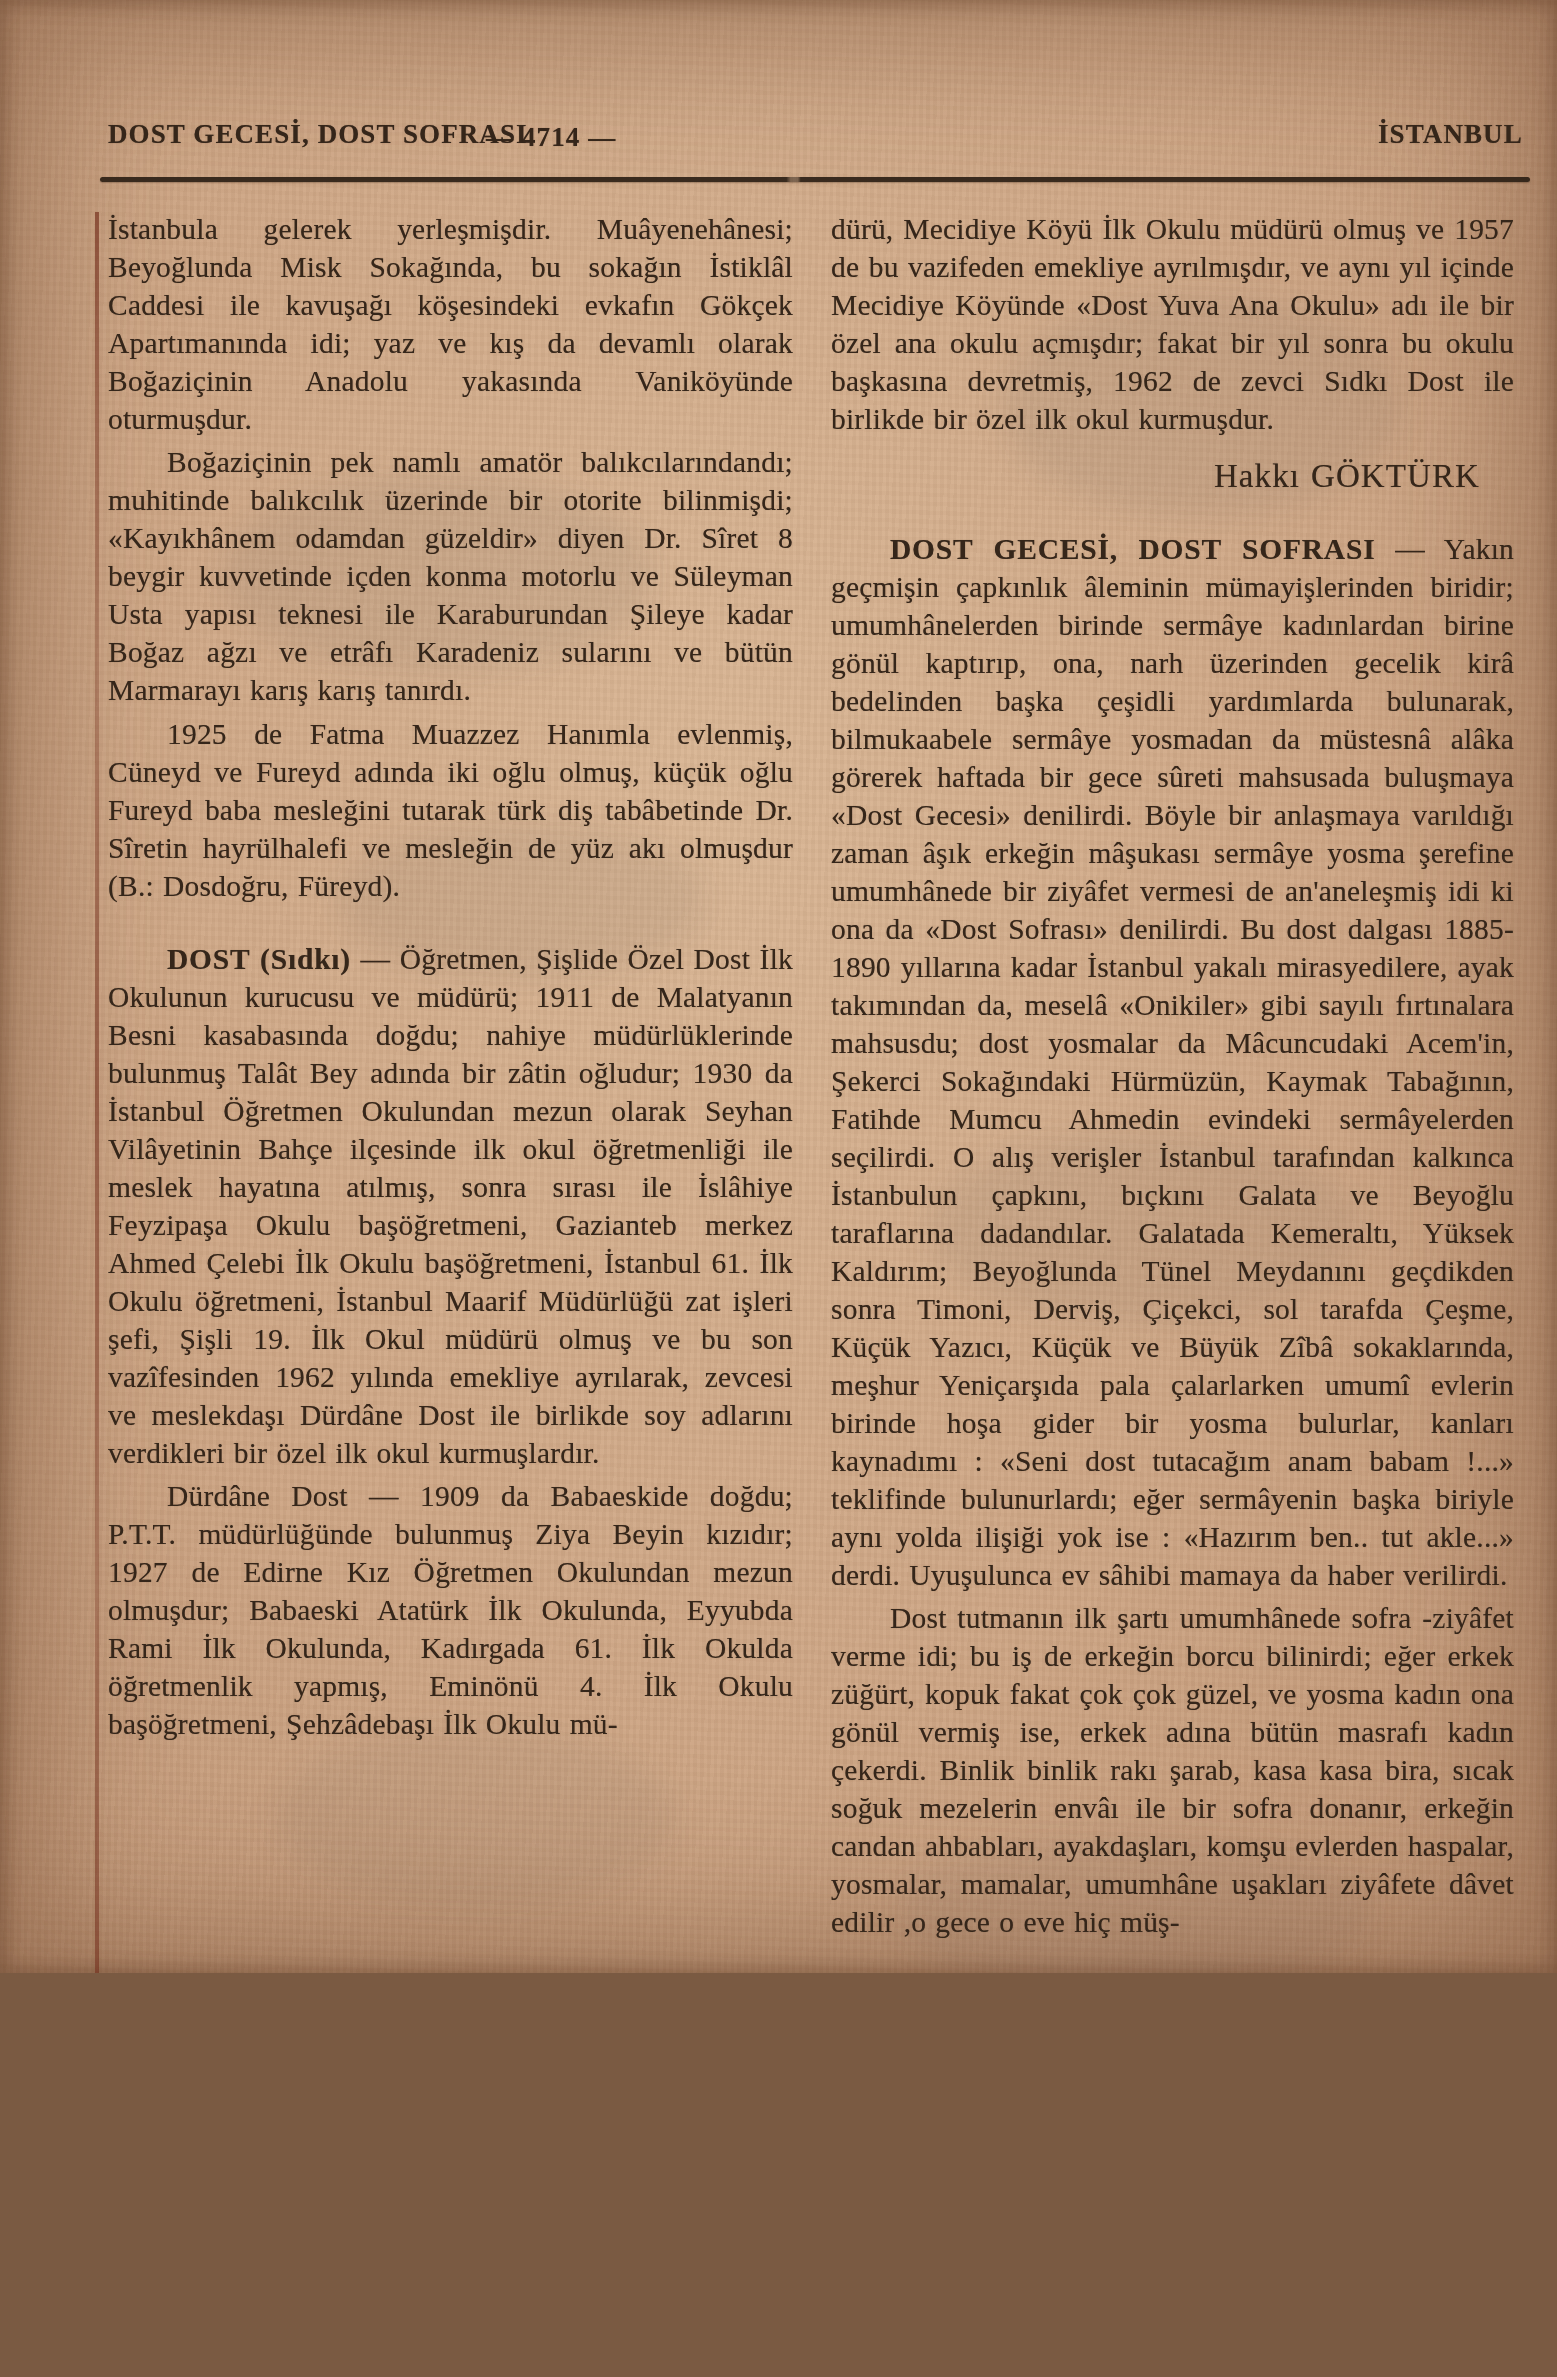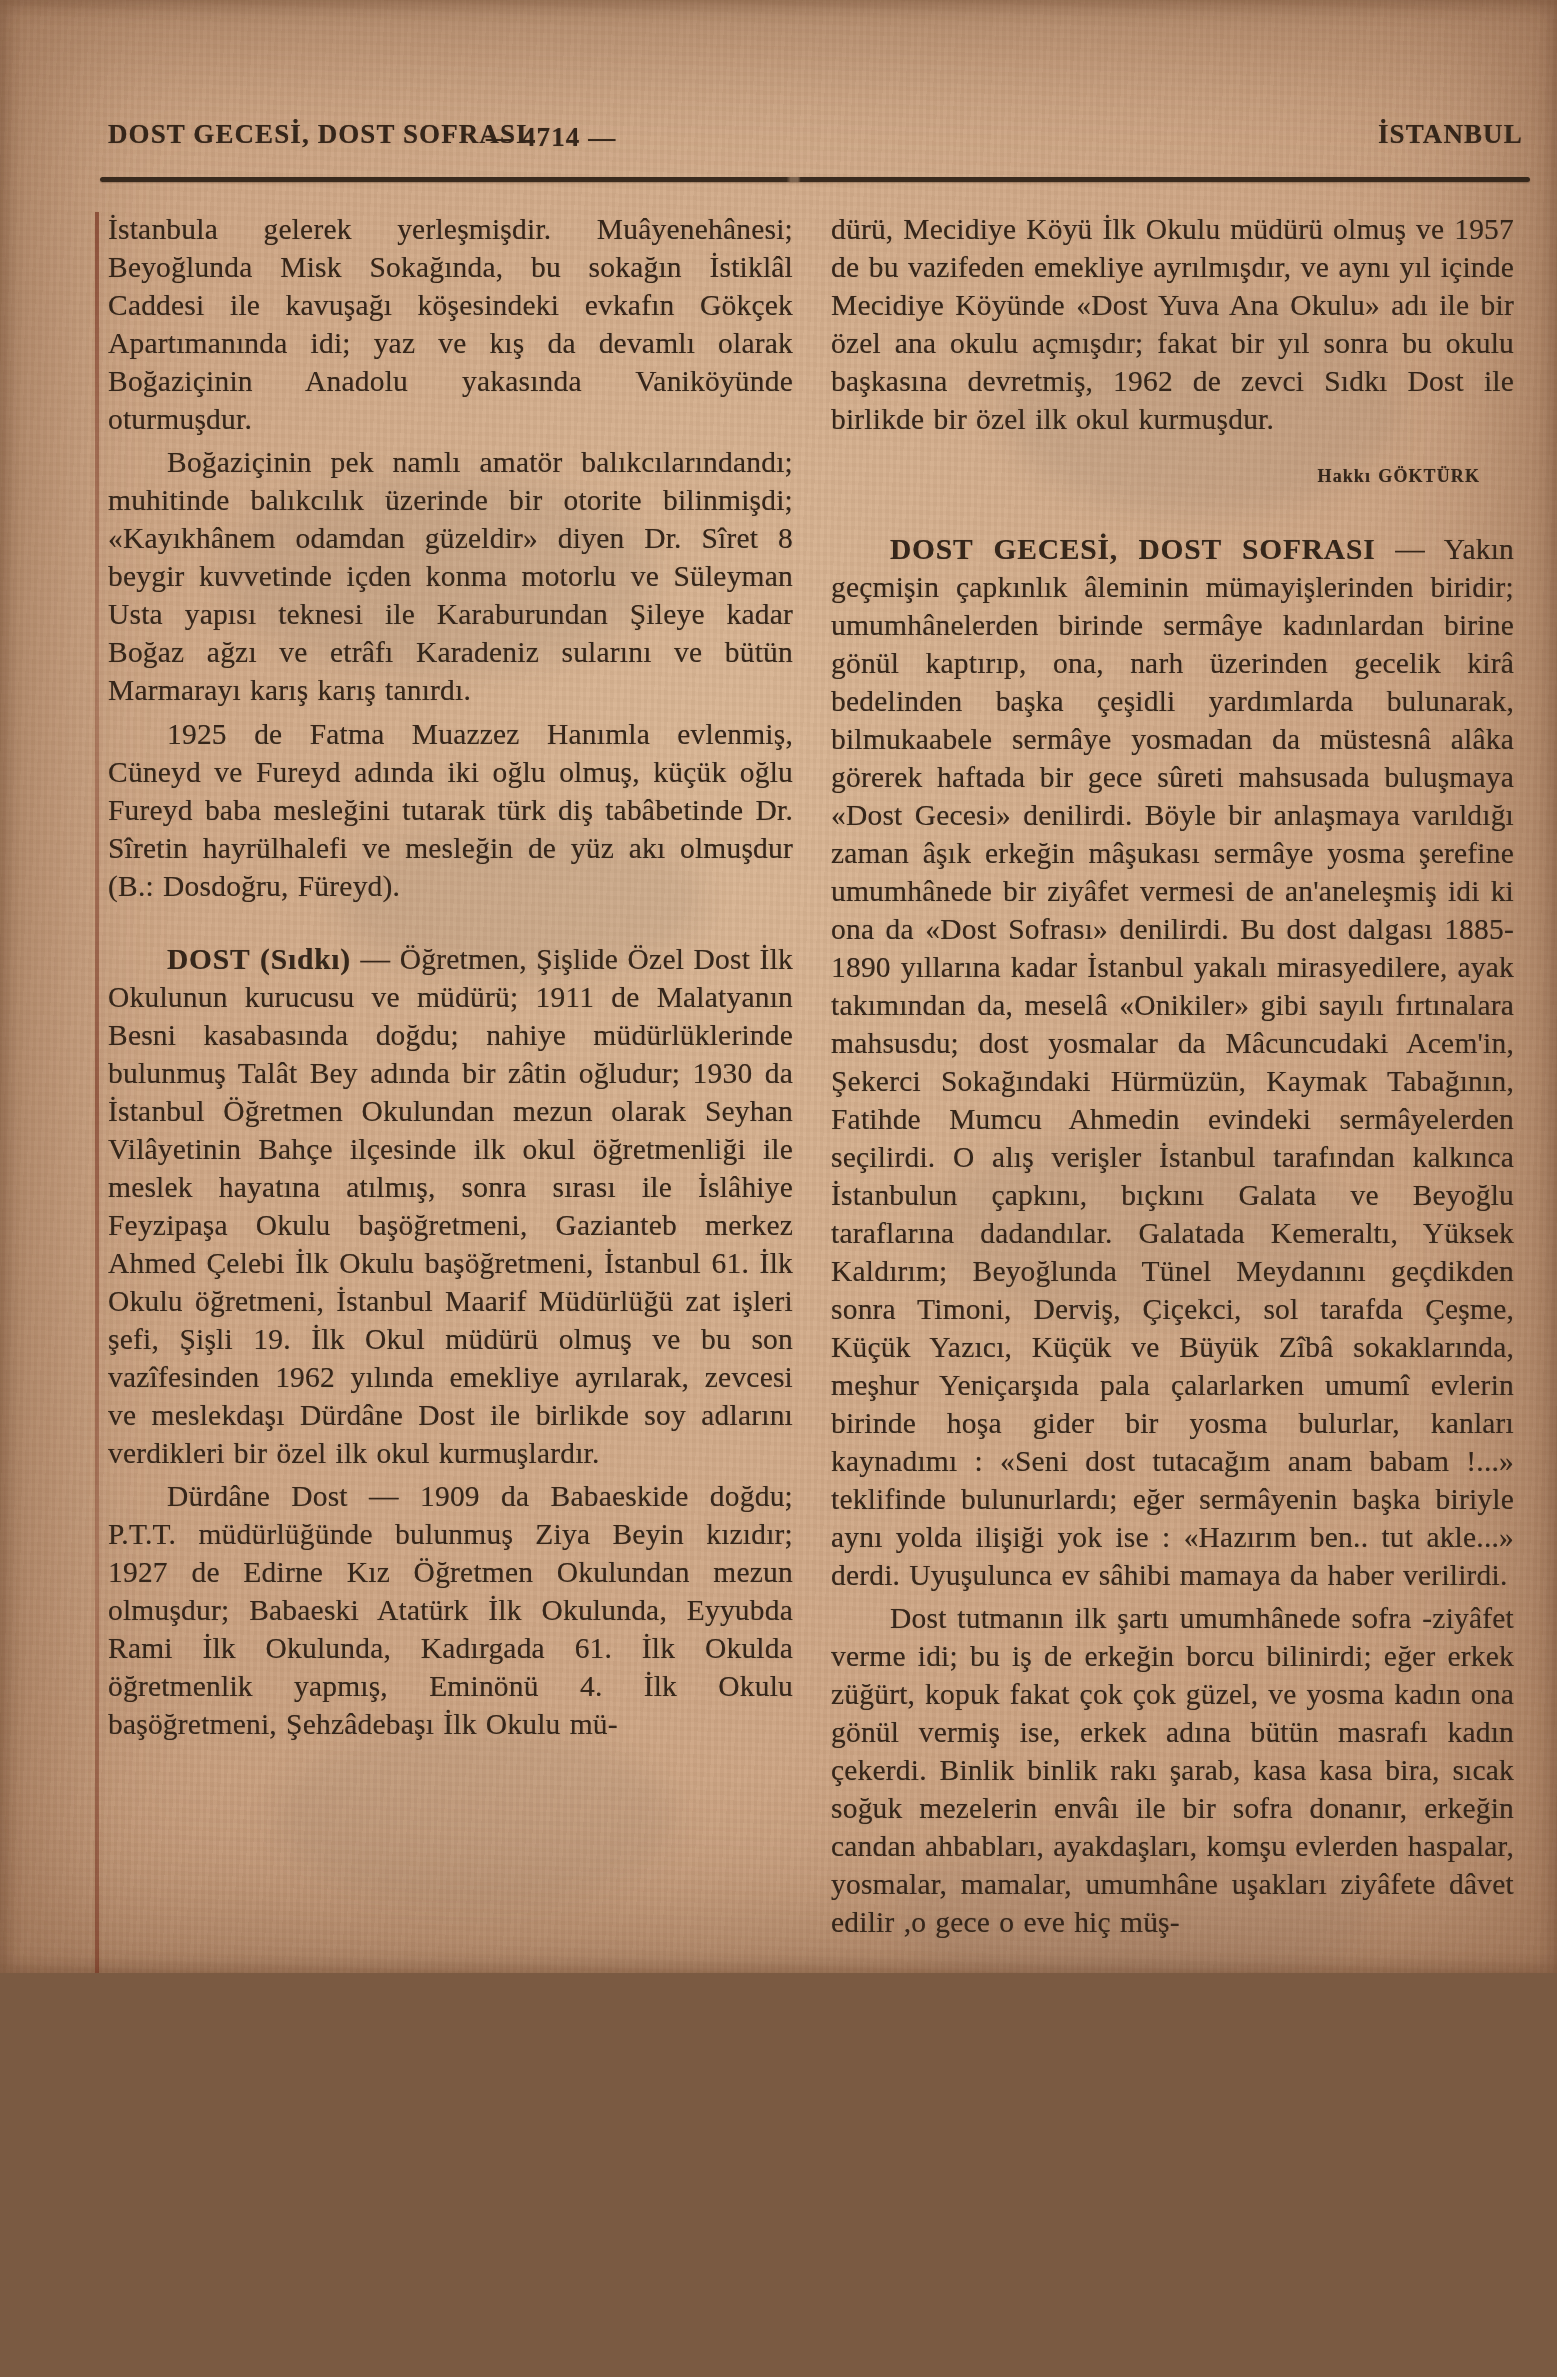--- a/index.html
+++ b/index.html
@@ -56,21 +56,21 @@
     text-shadow:0 0 0.7px rgba(53,38,26,0.50);
   }
   .col-left{left:108px;width:685px;}
   .col-right{left:831px;width:683px;}
   .para{margin:0 0 5.3px 0;}
   .para.indent{text-indent:59px;}
   .para.entry{margin-top:35px;}
   .para b{font-weight:bold;letter-spacing:0.8px;}
   .para.signature{
     text-align:right;padding-right:34px;margin:19px 0 23px 0;
-    font-weight:bold;font-size:18px;letter-spacing:1.1px;text-indent:0;
+    font-weight:normal;font-size:33px;letter-spacing:1.1px;text-indent:0;
   }
 </style>
 </head>
 <body>
 
 <div class="page">
 
   <div class="stain s1"></div>
   <div class="stain s2"></div>
   <div class="stain s3"></div>

